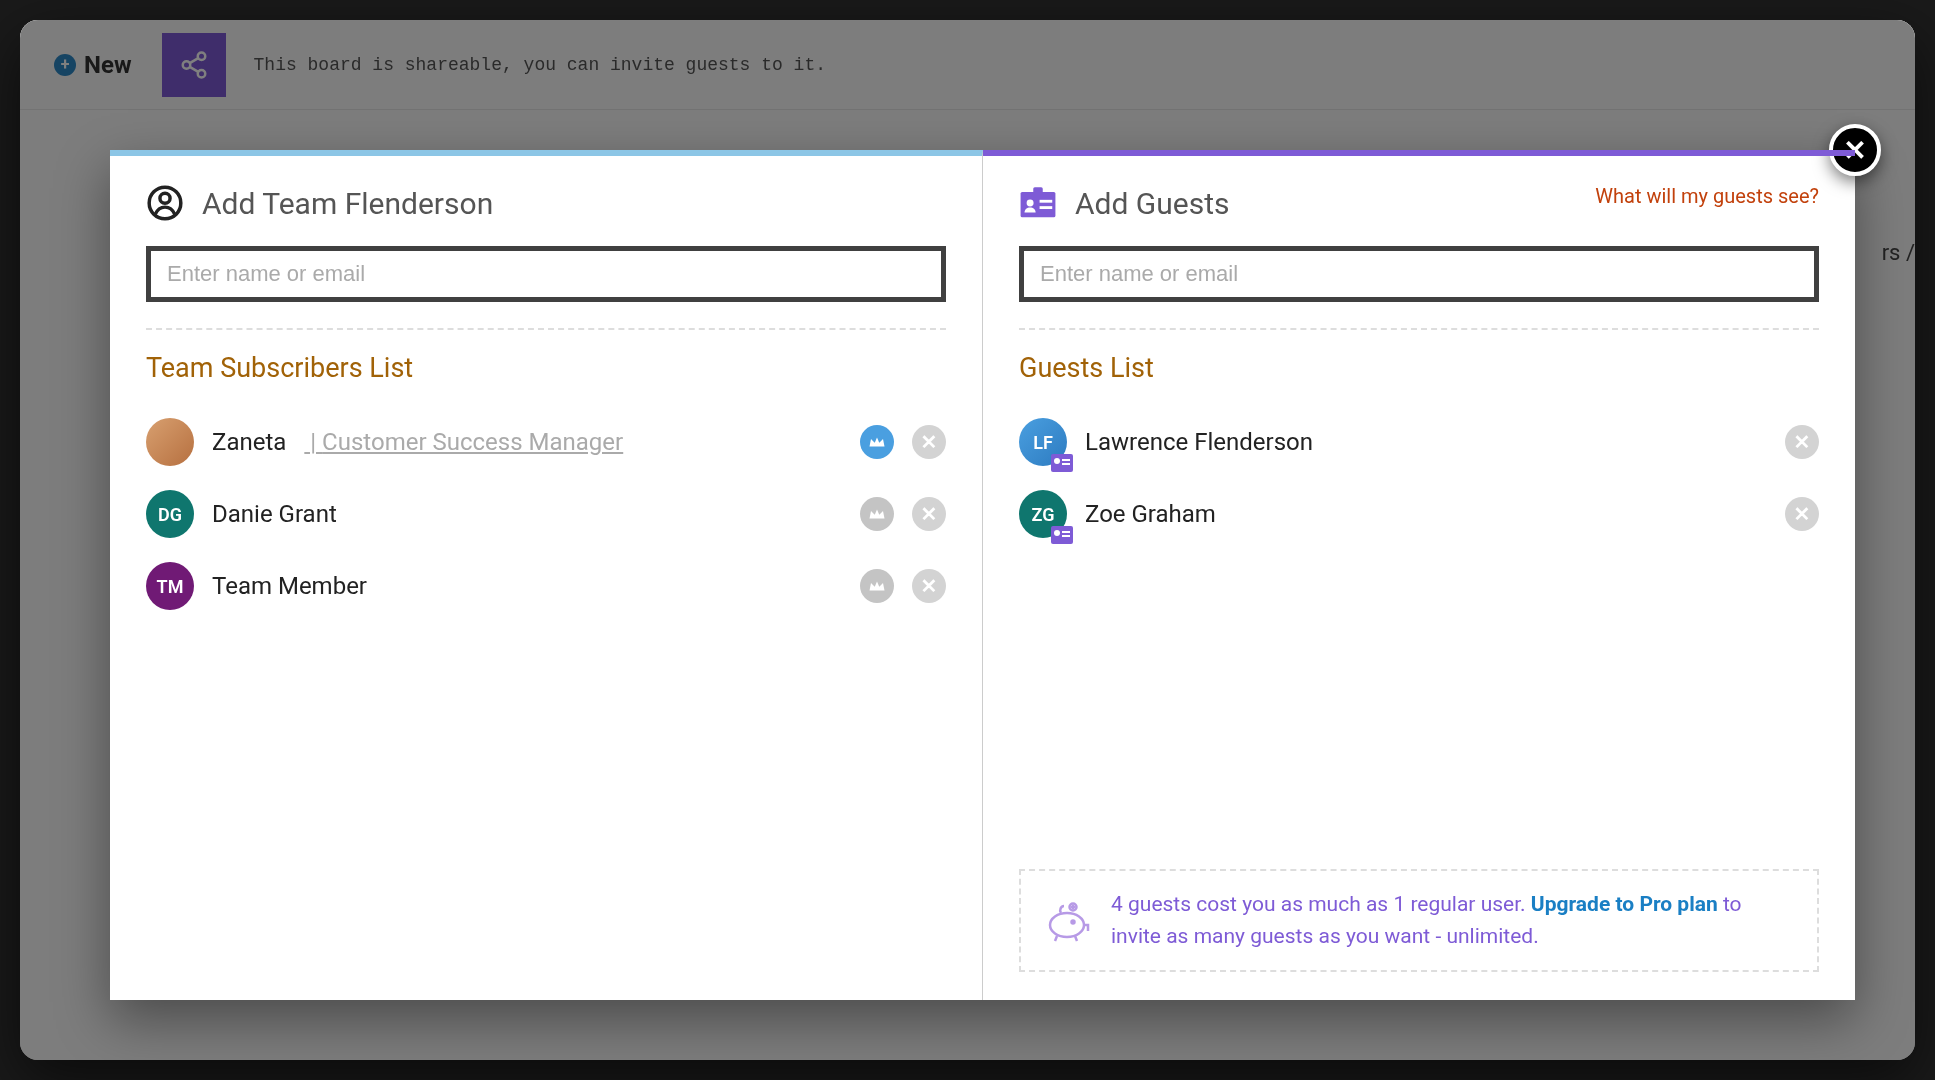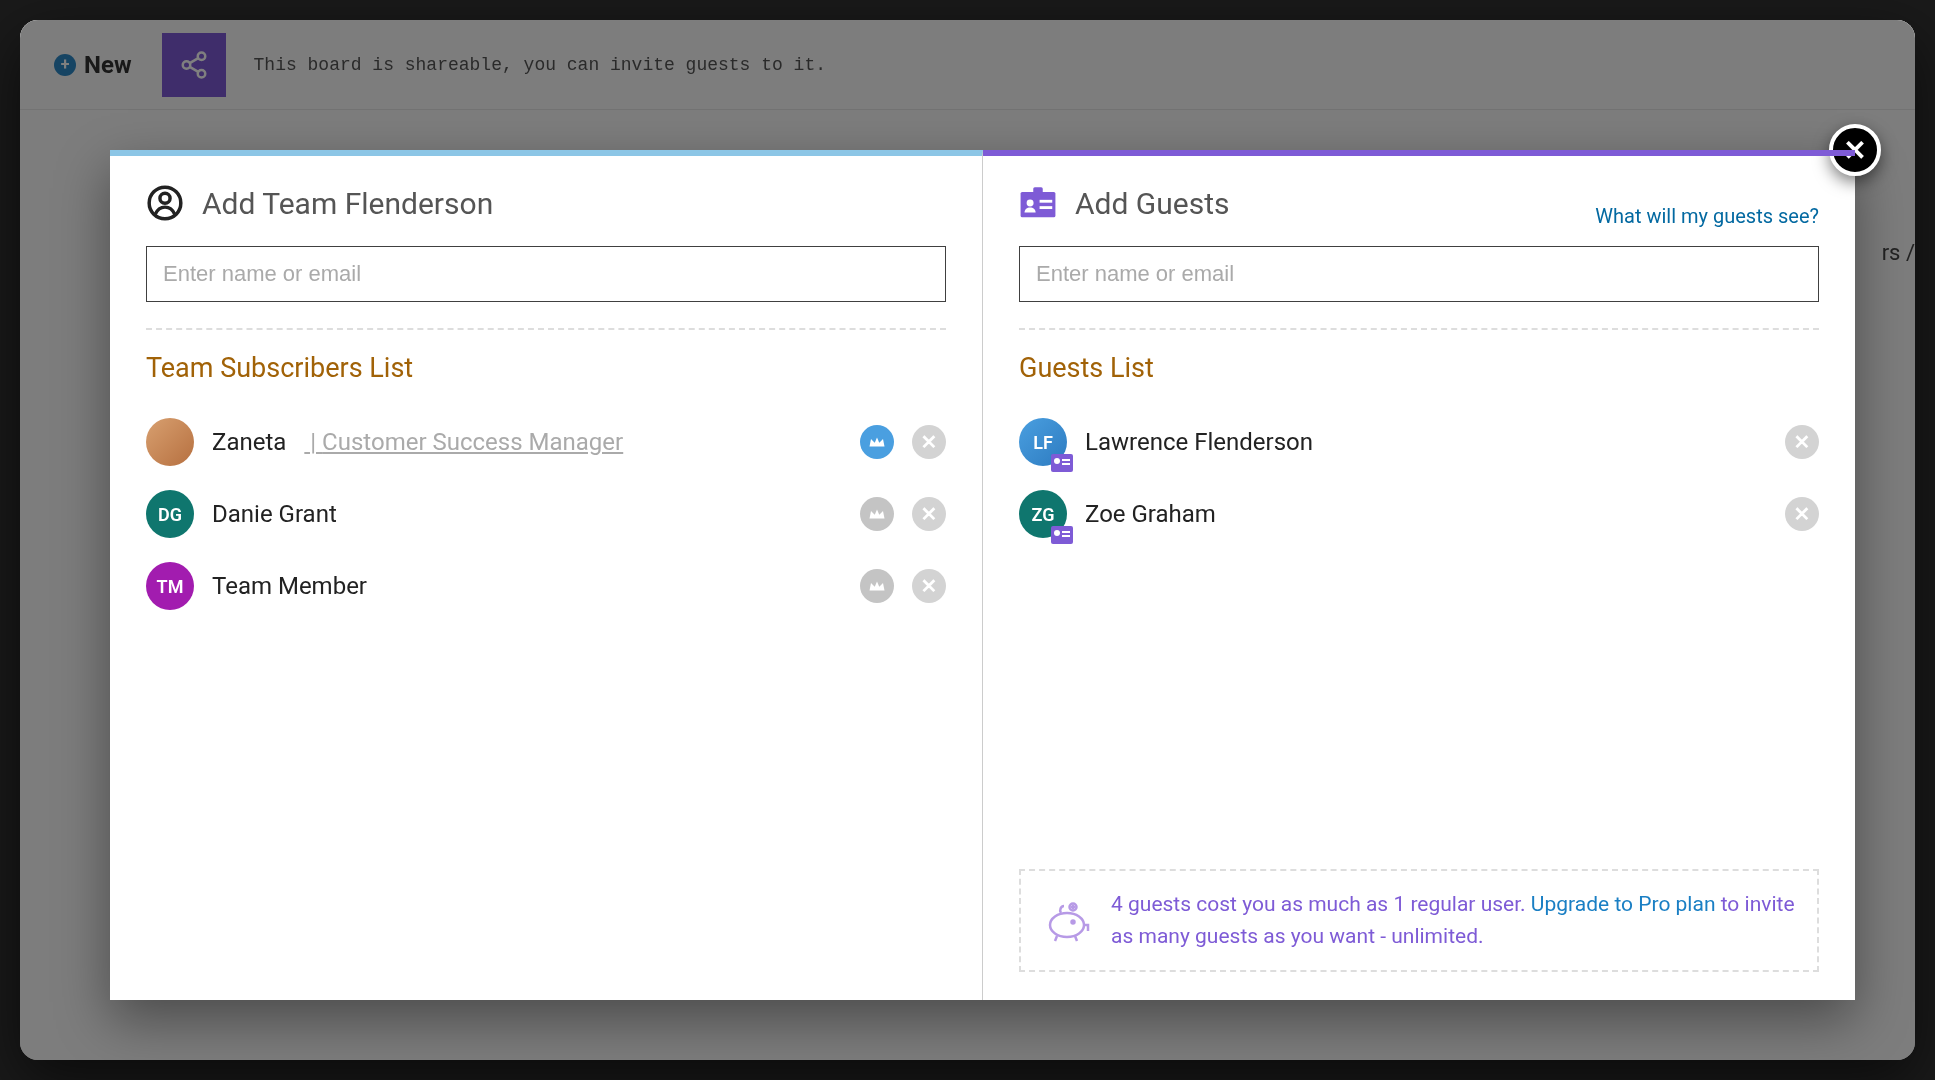--- a/index.html
+++ b/index.html
@@ -117,31 +117,31 @@
 .pane-header h2 {
   font-size: 30px;
   font-weight: 400;
   color: #555;
 }
 .hdr-icon { width: 38px; height: 38px; color: #222; flex-shrink:0; }
 .hdr-icon.purple { color: #7e5bd6; }
 
 .help-link {
   position: absolute;
-  top: 48px;
+  top: 28px;
   right: 36px;
-  color: #0369a1;
+  color: #c2410c;
   font-size: 20px;
   text-decoration: none;
 }
 
 .name-input {
   width: 100%;
   height: 56px;
-  border: 1px solid #404040;
+  border: 5px solid #404040;
   font-size: 22px;
   padding: 0 16px;
   color: #333;
   margin-bottom: 26px;
 }
 .name-input::placeholder { color: #aaa; }
 
 .dashed {
   border: none;
   border-top: 2px dashed #ddd;
@@ -164,21 +164,21 @@
 
 .avatar {
   width: 48px; height: 48px; border-radius: 50%;
   display:flex;align-items:center;justify-content:center;
   color:#fff; font-weight:600; font-size:18px;
   flex-shrink:0;
   position: relative;
 }
 .avatar.photo { background: linear-gradient(135deg,#d8a070,#b67040); }
 .avatar.green { background: #0f766e; align-items: center; }
-.avatar.grey  { background: #a21caf; }
+.avatar.grey  { background: #701a75; }
 .avatar.blue  { background: linear-gradient(135deg,#4a9fe0,#2d7bc0); }
 
 .guest-badge {
   position: absolute;
   bottom: -6px; right: -6px;
   width: 22px; height: 18px;
   background: #7e5bd6;
   border-radius: 2px;
 }
 .guest-badge::before {
@@ -210,21 +210,21 @@
 .upgrade-box {
   margin-top: auto;
   border: 2px dashed #ddd;
   padding: 18px 22px;
   display: flex;
   align-items: center;
   gap: 20px;
 }
 .piggy { width: 48px; height: 44px; flex-shrink:0; }
 .upgrade-text { font-size: 21px; color: #7e5bd6; line-height: 1.5; }
-.upgrade-text a { color: #1a7fc4; font-weight: 400; text-decoration: none; }
+.upgrade-text a { color: #1a7fc4; font-weight: 700; text-decoration: none; }
 
 .bg-hint-right {
   position:absolute; right: 0; top: 220px; color:#444; font-size:22px;
 }
 </style>
 </head>
 <body>
 
 <div class="app-frame">
 

